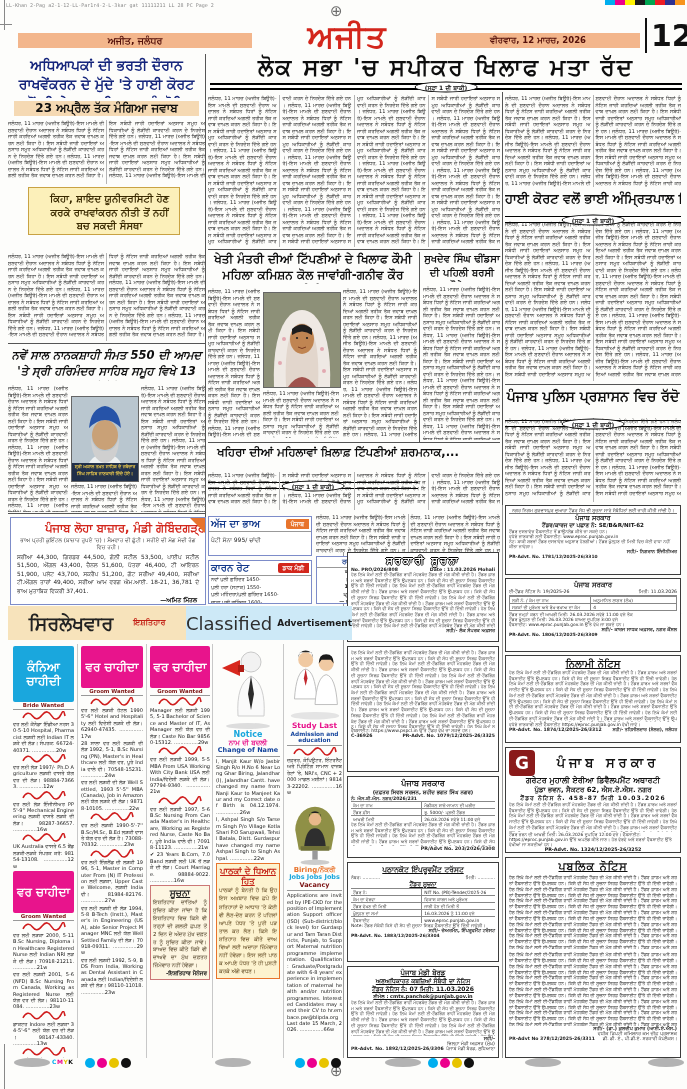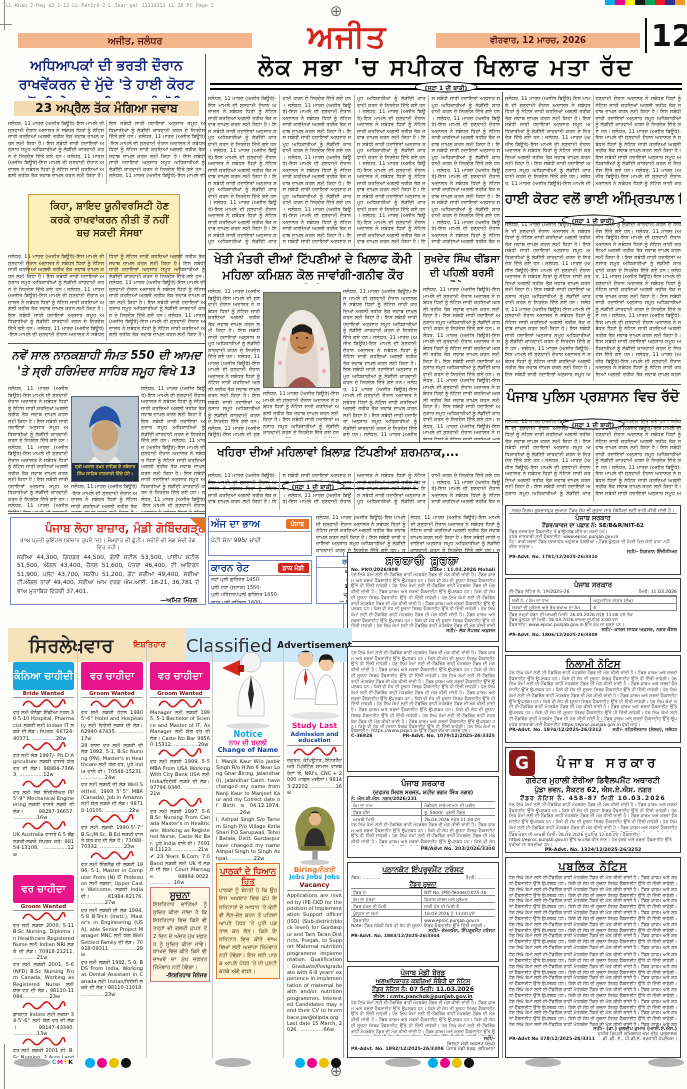--- a/index.html
+++ b/index.html
@@ -21,21 +21,21 @@
   .nbox{position:absolute;border:1px solid #3c3c3c;background:#fff;overflow:hidden;font-size:4.6px;color:#1e1e1e;padding:2px 3px;box-sizing:border-box;}
   .nb-t{font-weight:bold;text-align:center;color:#101010;}
   .flexlr{display:flex;justify-content:space-between;font-size:4.6px;}
   .trow{display:flex;border-top:.5px solid #888;font-size:4.4px;}
   .trow span{padding:.5px 2px;overflow:hidden;white-space:nowrap;}
   .trow span:first-child{flex:0 0 46%;border-right:.5px solid #888;}
   .sig{text-align:right;font-weight:bold;font-size:4.8px;}
   
   .ccol{position:absolute;top:644px;height:414px;overflow:hidden;border-left:1px solid #c8c8c8;padding-left:3px;box-sizing:border-box;}
   .ad{font-size:5px;line-height:1.28;text-align:justify;word-break:break-all;color:#181818;margin:1px 0;}
-  .chip{border-radius:2px;color:#fff;font-weight:bold;font-size:10px;text-align:center;padding:8px 0;margin-top:18px;}
+  .chip{border-radius:2px;color:#fff;font-weight:bold;font-size:12px;text-align:center;padding:14px 0;margin-top:2px;}
   .chipsub{text-align:center;font-size:5.4px;font-weight:bold;color:#7c1414;border-bottom:.5px solid #999;padding-bottom:1px;margin-bottom:1px;}
   .script{display:block;margin:1px auto;}
   .cart-label{text-align:center;font-weight:bold;line-height:1.15;}
   
   .vline{position:absolute;width:1px;background:#555;}
   .hline{position:absolute;height:1px;background:#555;}
   
   .cross{position:absolute;color:#6e6e6e;font-size:15px;line-height:15px;}
   .swatches{position:absolute;display:flex;}
   .swatches span{width:10px;height:5px;display:block;}
@@ -93,21 +93,21 @@
   <div class="vline" style="left:502px;top:505px;height:553px;background:#9a9a9a;"></div>
   <div class="hline" style="left:208px;top:249px;width:292px;"></div>
   <div class="hline" style="left:505px;top:384px;width:176px;"></div>
   <div class="hline" style="left:8px;top:343px;width:197px;"></div>
   <div class="hline" style="left:8px;top:513px;width:197px;"></div>
   <div class="hline" style="left:208px;top:442px;width:292px;"></div>
 
   <div class="abs hd" style="left:8px;top:56px;width:197px;height:42px;font-size:14px;line-height:1.35;color:#15257c;">ਅਧਿਆਪਕਾਂ ਦੀ ਭਰਤੀ ਦੌਰਾਨ ਰਾਖਵੇਂਕਰਨ ਦੇ ਮੁੱਦੇ 'ਤੇ ਹਾਈ ਕੋਰਟ ਵਲੋਂ ਪੀ.ਏ.ਯੂ. ਲੁਧਿਆਣਾ ਨੂੰ ਨੋਟਿਸ</div>
   <div class="abs hd" style="left:14px;top:101px;width:185px;height:15px;background:#f5d9b3;font-size:12px;line-height:15px;">23 ਅਪ੍ਰੈਲ ਤੱਕ ਮੰਗਿਆ ਜਵਾਬ</div>
   <div class="abs bt c2" style="left:8px;top:120px;width:197px;height:64px;">ਜਲੰਧਰ, 11 ਮਾਰਚ (ਅਜੀਤ ਬਿਊਰੋ)-ਇਸ ਮਾਮਲੇ ਦੀ ਸੁਣਵਾਈ ਦੌਰਾਨ ਅਦਾਲਤ ਨੇ ਸਬੰਧਤ ਧਿਰਾਂ ਨੂੰ ਨੋਟਿਸ ਜਾਰੀ ਕਰਦਿਆਂ ਅਗਲੀ ਤਰੀਕ ਤੱਕ ਜਵਾਬ ਦਾਖ਼ਲ ਕਰਨ ਲਈ ਕਿਹਾ ਹੈ। ਇਸ ਸਬੰਧੀ ਜਾਰੀ ਹਦਾਇਤਾਂ ਅਨੁਸਾਰ ਸਮੂਹ ਅਧਿਕਾਰੀਆਂ ਨੂੰ ਲੋੜੀਂਦੀ ਕਾਰਵਾਈ ਕਰਨ ਦੇ ਨਿਰਦੇਸ਼ ਦਿੱਤੇ ਗਏ ਹਨ।  ਜਲੰਧਰ, 11 ਮਾਰਚ (ਅਜੀਤ ਬਿਊਰੋ)-ਇਸ ਮਾਮਲੇ ਦੀ ਸੁਣਵਾਈ ਦੌਰਾਨ ਅਦਾਲਤ ਨੇ ਸਬੰਧਤ ਧਿਰਾਂ ਨੂੰ ਨੋਟਿਸ ਜਾਰੀ ਕਰਦਿਆਂ ਅਗਲੀ ਤਰੀਕ ਤੱਕ ਜਵਾਬ ਦਾਖ਼ਲ ਕਰਨ ਲਈ ਕਿਹਾ ਹੈ। ਇਸ ਸਬੰਧੀ ਜਾਰੀ ਹਦਾਇਤਾਂ ਅਨੁਸਾਰ ਸਮੂਹ ਅਧਿਕਾਰੀਆਂ ਨੂੰ ਲੋੜੀਂਦੀ ਕਾਰਵਾਈ ਕਰਨ ਦੇ ਨਿਰਦੇਸ਼ ਦਿੱਤੇ ਗਏ ਹਨ।  ਜਲੰਧਰ, 11 ਮਾਰਚ (ਅਜੀਤ ਬਿਊਰੋ)-ਇਸ ਮਾਮਲੇ ਦੀ ਸੁਣਵਾਈ ਦੌਰਾਨ ਅਦਾਲਤ ਨੇ ਸਬੰਧਤ ਧਿਰਾਂ ਨੂੰ ਨੋਟਿਸ ਜਾਰੀ ਕਰਦਿਆਂ ਅਗਲੀ ਤਰੀਕ ਤੱਕ ਜਵਾਬ ਦਾਖ਼ਲ ਕਰਨ ਲਈ ਕਿਹਾ ਹੈ। ਇਸ ਸਬੰਧੀ ਜਾਰੀ ਹਦਾਇਤਾਂ ਅਨੁਸਾਰ ਸਮੂਹ ਅਧਿਕਾਰੀਆਂ ਨੂੰ ਲੋੜੀਂਦੀ ਕਾਰਵਾਈ ਕਰਨ ਦੇ ਨਿਰਦੇਸ਼ ਦਿੱਤੇ ਗਏ ਹਨ।  ਜਲੰਧਰ, 11 ਮਾਰਚ (ਅਜੀਤ ਬਿਊਰੋ)-ਇਸ ਮਾਮਲੇ ਦੀ ਸੁਣਵਾਈ ਦੌਰਾਨ ਅਦਾਲਤ ਨੇ ਸਬੰਧਤ ਧਿਰਾਂ ਨੂੰ ਨੋਟਿਸ ਜਾਰੀ ਕਰਦਿਆਂ ਅਗਲੀ ਤਰੀਕ ਤੱਕ ਜਵਾਬ ਦਾਖ਼ਲ ਕਰਨ ਲਈ ਕਿਹਾ ਹੈ। ਇਸ ਸਬੰਧੀ ਜਾਰੀ ਹਦਾਇਤਾਂ ਅਨੁਸਾਰ ਸਮੂਹ ਅਧਿਕਾਰੀਆਂ ਨੂੰ ਲੋੜੀਂਦੀ ਕਾਰਵਾਈ ਕਰਨ ਦੇ ਨਿਰਦੇਸ਼ ਦਿੱਤੇ ਗਏ ਹਨ।  ਜਲੰਧਰ, 11 ਮਾਰਚ (ਅਜੀਤ ਬਿਊਰੋ)-ਇਸ ਮਾਮਲੇ ਦੀ ਸੁਣਵਾਈ ਦੌਰਾਨ ਅਦਾਲਤ ਨੇ ਸਬੰਧਤ ਧਿਰਾਂ ਨੂੰ ਨੋਟਿਸ ਜਾਰੀ ਕਰਦਿਆਂ ਅਗਲੀ ਤਰੀਕ ਤੱਕ ਜਵਾਬ ਦਾਖ਼ਲ ਕਰਨ ਲਈ ਕਿਹਾ ਹੈ। ਇਸ ਸਬੰਧੀ ਜਾਰੀ ਹਦਾਇਤਾਂ ਅਨੁਸਾਰ ਸਮੂਹ ਅਧਿਕਾਰੀਆਂ ਨੂੰ ਲੋੜੀਂਦੀ ਕਾਰਵਾਈ ਕਰਨ ਦੇ ਨਿਰਦੇਸ਼ ਦਿੱਤੇ ਗਏ ਹਨ।  ਜਲੰਧਰ, 11 ਮਾਰਚ (ਅਜੀਤ ਬਿਊਰੋ)-ਇਸ ਮਾਮਲੇ ਦੀ ਸੁਣਵਾਈ ਦੌਰਾਨ ਅਦਾਲਤ ਨੇ ਸਬੰਧਤ ਧਿਰਾਂ ਨੂੰ ਨੋਟਿਸ ਜਾਰੀ ਕਰਦਿਆਂ ਅਗਲੀ ਤਰੀਕ ਤੱਕ ਜਵਾਬ ਦਾਖ਼ਲ ਕਰਨ ਲਈ ਕਿਹਾ ਹੈ। ਇਸ ਸਬੰਧੀ ਜਾਰੀ ਹਦਾਇਤਾਂ ਅਨੁਸਾਰ ਸਮੂਹ ਅਧਿਕਾਰੀਆਂ ਨੂੰ ਲੋੜੀਂਦੀ ਕਾਰਵਾਈ ਕਰਨ ਦੇ ਨਿਰਦੇਸ਼ ਦਿੱਤੇ ਗਏ ਹਨ।  </div>
-  <div class="abs quote" style="left:28px;top:194px;width:152px;height:80px;padding-left:16px;">ਕਿਹਾ, ਸ਼ਾਇਦ ਯੂਨੀਵਰਸਿਟੀ ਹੋਣ ਕਰਕੇ ਰਾਖਵਾਂਕਰਨ ਨੀਤੀ ਤੋਂ ਨਹੀਂ ਬਚ ਸਕਦੀ ਸੰਸਥਾ</div>
+  <div class="abs quote" style="left:28px;top:187px;width:152px;height:48px;padding-left:16px;">ਕਿਹਾ, ਸ਼ਾਇਦ ਯੂਨੀਵਰਸਿਟੀ ਹੋਣ ਕਰਕੇ ਰਾਖਵਾਂਕਰਨ ਨੀਤੀ ਤੋਂ ਨਹੀਂ ਬਚ ਸਕਦੀ ਸੰਸਥਾ</div>
   <div class="abs bt c2" style="left:8px;top:253px;width:197px;height:88px;">ਜਲੰਧਰ, 11 ਮਾਰਚ (ਅਜੀਤ ਬਿਊਰੋ)-ਇਸ ਮਾਮਲੇ ਦੀ ਸੁਣਵਾਈ ਦੌਰਾਨ ਅਦਾਲਤ ਨੇ ਸਬੰਧਤ ਧਿਰਾਂ ਨੂੰ ਨੋਟਿਸ ਜਾਰੀ ਕਰਦਿਆਂ ਅਗਲੀ ਤਰੀਕ ਤੱਕ ਜਵਾਬ ਦਾਖ਼ਲ ਕਰਨ ਲਈ ਕਿਹਾ ਹੈ। ਇਸ ਸਬੰਧੀ ਜਾਰੀ ਹਦਾਇਤਾਂ ਅਨੁਸਾਰ ਸਮੂਹ ਅਧਿਕਾਰੀਆਂ ਨੂੰ ਲੋੜੀਂਦੀ ਕਾਰਵਾਈ ਕਰਨ ਦੇ ਨਿਰਦੇਸ਼ ਦਿੱਤੇ ਗਏ ਹਨ।  ਜਲੰਧਰ, 11 ਮਾਰਚ (ਅਜੀਤ ਬਿਊਰੋ)-ਇਸ ਮਾਮਲੇ ਦੀ ਸੁਣਵਾਈ ਦੌਰਾਨ ਅਦਾਲਤ ਨੇ ਸਬੰਧਤ ਧਿਰਾਂ ਨੂੰ ਨੋਟਿਸ ਜਾਰੀ ਕਰਦਿਆਂ ਅਗਲੀ ਤਰੀਕ ਤੱਕ ਜਵਾਬ ਦਾਖ਼ਲ ਕਰਨ ਲਈ ਕਿਹਾ ਹੈ। ਇਸ ਸਬੰਧੀ ਜਾਰੀ ਹਦਾਇਤਾਂ ਅਨੁਸਾਰ ਸਮੂਹ ਅਧਿਕਾਰੀਆਂ ਨੂੰ ਲੋੜੀਂਦੀ ਕਾਰਵਾਈ ਕਰਨ ਦੇ ਨਿਰਦੇਸ਼ ਦਿੱਤੇ ਗਏ ਹਨ।  ਜਲੰਧਰ, 11 ਮਾਰਚ (ਅਜੀਤ ਬਿਊਰੋ)-ਇਸ ਮਾਮਲੇ ਦੀ ਸੁਣਵਾਈ ਦੌਰਾਨ ਅਦਾਲਤ ਨੇ ਸਬੰਧਤ ਧਿਰਾਂ ਨੂੰ ਨੋਟਿਸ ਜਾਰੀ ਕਰਦਿਆਂ ਅਗਲੀ ਤਰੀਕ ਤੱਕ ਜਵਾਬ ਦਾਖ਼ਲ ਕਰਨ ਲਈ ਕਿਹਾ ਹੈ। ਇਸ ਸਬੰਧੀ ਜਾਰੀ ਹਦਾਇਤਾਂ ਅਨੁਸਾਰ ਸਮੂਹ ਅਧਿਕਾਰੀਆਂ ਨੂੰ ਲੋੜੀਂਦੀ ਕਾਰਵਾਈ ਕਰਨ ਦੇ ਨਿਰਦੇਸ਼ ਦਿੱਤੇ ਗਏ ਹਨ।  ਜਲੰਧਰ, 11 ਮਾਰਚ (ਅਜੀਤ ਬਿਊਰੋ)-ਇਸ ਮਾਮਲੇ ਦੀ ਸੁਣਵਾਈ ਦੌਰਾਨ ਅਦਾਲਤ ਨੇ ਸਬੰਧਤ ਧਿਰਾਂ ਨੂੰ ਨੋਟਿਸ ਜਾਰੀ ਕਰਦਿਆਂ ਅਗਲੀ ਤਰੀਕ ਤੱਕ ਜਵਾਬ ਦਾਖ਼ਲ ਕਰਨ ਲਈ ਕਿਹਾ ਹੈ। ਇਸ ਸਬੰਧੀ ਜਾਰੀ ਹਦਾਇਤਾਂ ਅਨੁਸਾਰ ਸਮੂਹ ਅਧਿਕਾਰੀਆਂ ਨੂੰ ਲੋੜੀਂਦੀ ਕਾਰਵਾਈ ਕਰਨ ਦੇ ਨਿਰਦੇਸ਼ ਦਿੱਤੇ ਗਏ ਹਨ।  ਜਲੰਧਰ, 11 ਮਾਰਚ (ਅਜੀਤ ਬਿਊਰੋ)-ਇਸ ਮਾਮਲੇ ਦੀ ਸੁਣਵਾਈ ਦੌਰਾਨ ਅਦਾਲਤ ਨੇ ਸਬੰਧਤ ਧਿਰਾਂ ਨੂੰ ਨੋਟਿਸ ਜਾਰੀ ਕਰਦਿਆਂ ਅਗਲੀ ਤਰੀਕ ਤੱਕ ਜਵਾਬ ਦਾਖ਼ਲ ਕਰਨ ਲਈ ਕਿਹਾ ਹੈ। ਇਸ ਸਬੰਧੀ ਜਾਰੀ ਹਦਾਇਤਾਂ ਅਨੁਸਾਰ ਸਮੂਹ ਅਧਿਕਾਰੀਆਂ ਨੂੰ ਲੋੜੀਂਦੀ ਕਾਰਵਾਈ ਕਰਨ ਦੇ ਨਿਰਦੇਸ਼ ਦਿੱਤੇ ਗਏ ਹਨ।  ਜਲੰਧਰ, 11 ਮਾਰਚ (ਅਜੀਤ ਬਿਊਰੋ)-ਇਸ ਮਾਮਲੇ ਦੀ ਸੁਣਵਾਈ ਦੌਰਾਨ ਅਦਾਲਤ ਨੇ ਸਬੰਧਤ ਧਿਰਾਂ ਨੂੰ ਨੋਟਿਸ ਜਾਰੀ ਕਰਦਿਆਂ ਅਗਲੀ ਤਰੀਕ ਤੱਕ ਜਵਾਬ ਦਾਖ਼ਲ ਕਰਨ ਲਈ ਕਿਹਾ ਹੈ। ਇਸ ਸਬੰਧੀ ਜਾਰੀ ਹਦਾਇਤਾਂ ਅਨੁਸਾਰ ਸਮੂਹ ਅਧਿਕਾਰੀਆਂ ਨੂੰ ਲੋੜੀਂਦੀ ਕਾਰਵਾਈ ਕਰਨ ਦੇ ਨਿਰਦੇਸ਼ ਦਿੱਤੇ ਗਏ ਹਨ।  ਜਲੰਧਰ, 11 ਮਾਰਚ (ਅਜੀਤ ਬਿਊਰੋ)-ਇਸ ਮਾਮਲੇ ਦੀ ਸੁਣਵਾਈ ਦੌਰਾਨ ਅਦਾਲਤ ਨੇ ਸਬੰਧਤ ਧਿਰਾਂ ਨੂੰ ਨੋਟਿਸ ਜਾਰੀ ਕਰਦਿਆਂ ਅਗਲੀ ਤਰੀਕ ਤੱਕ ਜਵਾਬ ਦਾਖ਼ਲ ਕਰਨ ਲਈ ਕਿਹਾ ਹੈ। ਇਸ ਸਬੰਧੀ ਜਾਰੀ ਹਦਾਇਤਾਂ ਅਨੁਸਾਰ ਸਮੂਹ ਅਧਿਕਾਰੀਆਂ ਨੂੰ ਲੋੜੀਂਦੀ ਕਾਰਵਾਈ ਕਰਨ ਦੇ ਨਿਰਦੇਸ਼ ਦਿੱਤੇ ਗਏ ਹਨ।  ਜਲੰਧਰ, 11 ਮਾਰਚ (ਅਜੀਤ ਬਿਊਰੋ)-ਇਸ ਮਾਮਲੇ ਦੀ ਸੁਣਵਾਈ ਦੌਰਾਨ ਅਦਾਲਤ ਨੇ ਸਬੰਧਤ ਧਿਰਾਂ ਨੂੰ ਨੋਟਿਸ ਜਾਰੀ ਕਰਦਿਆਂ ਅਗਲੀ ਤਰੀਕ ਤੱਕ ਜਵਾਬ ਦਾਖ਼ਲ ਕਰਨ ਲਈ ਕਿਹਾ ਹੈ। ਇਸ ਸਬੰਧੀ ਜਾਰੀ ਹਦਾਇਤਾਂ ਅਨੁਸਾਰ ਸਮੂਹ ਅਧਿਕਾਰੀਆਂ ਨੂੰ ਲੋੜੀਂਦੀ ਕਾਰਵਾਈ ਕਰਨ ਦੇ ਨਿਰਦੇਸ਼ ਦਿੱਤੇ ਗਏ ਹਨ।  </div>
 
   <div class="abs hd" style="left:8px;top:347px;width:197px;height:34px;font-size:11.5px;line-height:1.4;font-style:italic;">ਨਵੇਂ ਸਾਲ ਨਾਨਕਸ਼ਾਹੀ ਸੰਮਤ 550 ਦੀ ਆਮਦ 'ਤੇ ਸ੍ਰੀ ਹਰਿਮੰਦਰ ਸਾਹਿਬ ਸਮੂਹ ਵਿਖੇ 13 ਮਾਰਚ ਦੀ ਸ਼ਾਮ ਨੂੰ ਹੋਵੇਗੀ ਆਤਿਸ਼ਬਾਜ਼ੀ</div>
   <div class="abs bt" style="left:8px;top:385px;width:60px;height:127px;">ਜਲੰਧਰ, 11 ਮਾਰਚ (ਅਜੀਤ ਬਿਊਰੋ)-ਇਸ ਮਾਮਲੇ ਦੀ ਸੁਣਵਾਈ ਦੌਰਾਨ ਅਦਾਲਤ ਨੇ ਸਬੰਧਤ ਧਿਰਾਂ ਨੂੰ ਨੋਟਿਸ ਜਾਰੀ ਕਰਦਿਆਂ ਅਗਲੀ ਤਰੀਕ ਤੱਕ ਜਵਾਬ ਦਾਖ਼ਲ ਕਰਨ ਲਈ ਕਿਹਾ ਹੈ। ਇਸ ਸਬੰਧੀ ਜਾਰੀ ਹਦਾਇਤਾਂ ਅਨੁਸਾਰ ਸਮੂਹ ਅਧਿਕਾਰੀਆਂ ਨੂੰ ਲੋੜੀਂਦੀ ਕਾਰਵਾਈ ਕਰਨ ਦੇ ਨਿਰਦੇਸ਼ ਦਿੱਤੇ ਗਏ ਹਨ।  ਜਲੰਧਰ, 11 ਮਾਰਚ (ਅਜੀਤ ਬਿਊਰੋ)-ਇਸ ਮਾਮਲੇ ਦੀ ਸੁਣਵਾਈ ਦੌਰਾਨ ਅਦਾਲਤ ਨੇ ਸਬੰਧਤ ਧਿਰਾਂ ਨੂੰ ਨੋਟਿਸ ਜਾਰੀ ਕਰਦਿਆਂ ਅਗਲੀ ਤਰੀਕ ਤੱਕ ਜਵਾਬ ਦਾਖ਼ਲ ਕਰਨ ਲਈ ਕਿਹਾ ਹੈ। ਇਸ ਸਬੰਧੀ ਜਾਰੀ ਹਦਾਇਤਾਂ ਅਨੁਸਾਰ ਸਮੂਹ ਅਧਿਕਾਰੀਆਂ ਨੂੰ ਲੋੜੀਂਦੀ ਕਾਰਵਾਈ ਕਰਨ ਦੇ ਨਿਰਦੇਸ਼ ਦਿੱਤੇ ਗਏ ਹਨ।  ਜਲੰਧਰ, 11 ਮਾਰਚ (ਅਜੀਤ ਬਿਊਰੋ)-ਇਸ ਮਾਮਲੇ ਦੀ ਸੁਣਵਾਈ ਦੌਰਾਨ ਅਦਾਲਤ ਨੇ ਸਬੰਧਤ ਧਿਰਾਂ ਨੂੰ ਨੋਟਿਸ ਜਾਰੀ ਕਰਦਿਆਂ ਅਗਲੀ ਤਰੀਕ ਤੱਕ ਜਵਾਬ ਦਾਖ਼ਲ ਕਰਨ ਲਈ ਕਿਹਾ ਹੈ। ਇਸ ਸਬੰਧੀ ਜਾਰੀ ਹਦਾਇਤਾਂ ਅਨੁਸਾਰ ਸਮੂਹ ਅਧਿਕਾਰੀਆਂ ਨੂੰ ਲੋੜੀਂਦੀ ਕਾਰਵਾਈ ਕਰਨ ਦੇ ਨਿਰਦੇਸ਼ ਦਿੱਤੇ ਗਏ ਹਨ।  ਜਲੰਧਰ, 11 ਮਾਰਚ (ਅਜੀਤ ਬਿਊਰੋ)-ਇਸ ਮਾਮਲੇ ਦੀ ਸੁਣਵਾਈ ਦੌਰਾਨ ਅਦਾਲਤ ਨੇ ਸਬੰਧਤ ਧਿਰਾਂ ਨੂੰ ਨੋਟਿਸ ਜਾਰੀ ਕਰਦਿਆਂ ਅਗਲੀ ਤਰੀਕ ਤੱਕ ਜਵਾਬ ਦਾਖ਼ਲ ਕਰਨ ਲਈ ਕਿਹਾ ਹੈ। ਇਸ ਸਬੰਧੀ ਜਾਰੀ ਹਦਾਇਤਾਂ ਅਨੁਸਾਰ ਸਮੂਹ ਅਧਿਕਾਰੀਆਂ ਨੂੰ ਲੋੜੀਂਦੀ ਕਾਰਵਾਈ ਕਰਨ ਦੇ ਨਿਰਦੇਸ਼ ਦਿੱਤੇ ਗਏ ਹਨ।  ਜਲੰਧਰ, 11 ਮਾਰਚ (ਅਜੀਤ ਬਿਊਰੋ)-ਇਸ ਮਾਮਲੇ ਦੀ ਸੁਣਵਾਈ ਦੌਰਾਨ ਅਦਾਲਤ ਨੇ ਸਬੰਧਤ ਧਿਰਾਂ ਨੂੰ ਨੋਟਿਸ ਜਾਰੀ ਕਰਦਿਆਂ ਅਗਲੀ ਤਰੀਕ ਤੱਕ ਜਵਾਬ ਦਾਖ਼ਲ ਕਰਨ ਲਈ ਕਿਹਾ ਹੈ। ਇਸ ਸਬੰਧੀ ਜਾਰੀ ਹਦਾਇਤਾਂ ਅਨੁਸਾਰ ਸਮੂਹ ਅਧਿਕਾਰੀਆਂ ਨੂੰ ਲੋੜੀਂਦੀ ਕਾਰਵਾਈ ਕਰਨ ਦੇ ਨਿਰਦੇਸ਼ ਦਿੱਤੇ ਗਏ ਹਨ।  </div>
   <div class="abs" style="left:71px;top:396px;width:66px;height:84px;border:1px solid #666;overflow:hidden;">
     <svg width="66" height="84" viewBox="0 0 66 84">
       <rect width="66" height="84" fill="#b9c6cf"></rect>
       <path d="M12 84 Q14 58 33 56 Q52 58 54 84 Z" fill="#eef1f2"></path>
       <ellipse cx="33" cy="38" rx="13" ry="15" fill="#c9a177"></ellipse>
       <path d="M19 40 Q19 64 33 66 Q47 64 47 40 Q44 54 33 54 Q22 54 19 40 Z" fill="#cfcfcf"></path>
@@ -211,21 +211,21 @@
   <div class="nbox" style="left:347px;top:552px;width:152px;height:90px;">
     <div class="nb-t hollow" style="font-size:10px;">ਸਰਕਾਰੀ ਸੂਚਨਾ</div>
     <div class="flexlr" style="font-weight:bold;">
       <span>No. PRO/2026/808</span>
       <span>Date : 11.03.2026 Mohali</span>
     </div>
     <div class="bt" style="font-size:4.4px;height:56px;">ਹੇਠ ਲਿਖੇ ਕੰਮਾਂ ਲਈ ਈ-ਟੈਂਡਰਿੰਗ ਰਾਹੀਂ ਮੋਹਰਬੰਦ ਟੈਂਡਰ ਦੀ ਮੰਗ ਕੀਤੀ ਜਾਂਦੀ ਹੈ। ਟੈਂਡਰ ਫ਼ਾਰਮ ਅਤੇ ਸ਼ਰਤਾਂ ਵੈੱਬਸਾਈਟ ਉੱਤੇ ਉਪਲਬਧ ਹਨ। ਕਿਸੇ ਵੀ ਸੋਧ ਦੀ ਸੂਚਨਾ ਸਿਰਫ਼ ਵੈੱਬਸਾਈਟ ਉੱਤੇ ਹੀ ਦਿੱਤੀ ਜਾਵੇਗੀ।  ਹੇਠ ਲਿਖੇ ਕੰਮਾਂ ਲਈ ਈ-ਟੈਂਡਰਿੰਗ ਰਾਹੀਂ ਮੋਹਰਬੰਦ ਟੈਂਡਰ ਦੀ ਮੰਗ ਕੀਤੀ ਜਾਂਦੀ ਹੈ। ਟੈਂਡਰ ਫ਼ਾਰਮ ਅਤੇ ਸ਼ਰਤਾਂ ਵੈੱਬਸਾਈਟ ਉੱਤੇ ਉਪਲਬਧ ਹਨ। ਕਿਸੇ ਵੀ ਸੋਧ ਦੀ ਸੂਚਨਾ ਸਿਰਫ਼ ਵੈੱਬਸਾਈਟ ਉੱਤੇ ਹੀ ਦਿੱਤੀ ਜਾਵੇਗੀ।  ਹੇਠ ਲਿਖੇ ਕੰਮਾਂ ਲਈ ਈ-ਟੈਂਡਰਿੰਗ ਰਾਹੀਂ ਮੋਹਰਬੰਦ ਟੈਂਡਰ ਦੀ ਮੰਗ ਕੀਤੀ ਜਾਂਦੀ ਹੈ। ਟੈਂਡਰ ਫ਼ਾਰਮ ਅਤੇ ਸ਼ਰਤਾਂ ਵੈੱਬਸਾਈਟ ਉੱਤੇ ਉਪਲਬਧ ਹਨ। ਕਿਸੇ ਵੀ ਸੋਧ ਦੀ ਸੂਚਨਾ ਸਿਰਫ਼ ਵੈੱਬਸਾਈਟ ਉੱਤੇ ਹੀ ਦਿੱਤੀ ਜਾਵੇਗੀ।  ਹੇਠ ਲਿਖੇ ਕੰਮਾਂ ਲਈ ਈ-ਟੈਂਡਰਿੰਗ ਰਾਹੀਂ ਮੋਹਰਬੰਦ ਟੈਂਡਰ ਦੀ ਮੰਗ ਕੀਤੀ ਜਾਂਦੀ ਹੈ। ਟੈਂਡਰ ਫ਼ਾਰਮ ਅਤੇ ਸ਼ਰਤਾਂ ਵੈੱਬਸਾਈਟ ਉੱਤੇ ਉਪਲਬਧ ਹਨ। ਕਿਸੇ ਵੀ ਸੋਧ ਦੀ ਸੂਚਨਾ ਸਿਰਫ਼ ਵੈੱਬਸਾਈਟ ਉੱਤੇ ਹੀ ਦਿੱਤੀ ਜਾਵੇਗੀ।  ਹੇਠ ਲਿਖੇ ਕੰਮਾਂ ਲਈ ਈ-ਟੈਂਡਰਿੰਗ ਰਾਹੀਂ ਮੋਹਰਬੰਦ ਟੈਂਡਰ ਦੀ ਮੰਗ ਕੀਤੀ ਜਾਂਦੀ ਹੈ। ਟੈਂਡਰ ਫ਼ਾਰਮ ਅਤੇ ਸ਼ਰਤਾਂ ਵੈੱਬਸਾਈਟ ਉੱਤੇ ਉਪਲਬਧ ਹਨ। ਕਿਸੇ ਵੀ ਸੋਧ ਦੀ ਸੂਚਨਾ ਸਿਰਫ਼ ਵੈੱਬਸਾਈਟ ਉੱਤੇ ਹੀ ਦਿੱਤੀ ਜਾਵੇਗੀ।  ਹੇਠ ਲਿਖੇ ਕੰਮਾਂ ਲਈ ਈ-ਟੈਂਡਰਿੰਗ ਰਾਹੀਂ ਮੋਹਰਬੰਦ ਟੈਂਡਰ ਦੀ ਮੰਗ ਕੀਤੀ ਜਾਂਦੀ ਹੈ। ਟੈਂਡਰ ਫ਼ਾਰਮ ਅਤੇ ਸ਼ਰਤਾਂ ਵੈੱਬਸਾਈਟ ਉੱਤੇ ਉਪਲਬਧ ਹਨ। ਕਿਸੇ ਵੀ ਸੋਧ ਦੀ ਸੂਚਨਾ ਸਿਰਫ਼ ਵੈੱਬਸਾਈਟ ਉੱਤੇ ਹੀ ਦਿੱਤੀ ਜਾਵੇਗੀ।  ਹੇਠ ਲਿਖੇ ਕੰਮਾਂ ਲਈ ਈ-ਟੈਂਡਰਿੰਗ ਰਾਹੀਂ ਮੋਹਰਬੰਦ ਟੈਂਡਰ ਦੀ ਮੰਗ ਕੀਤੀ ਜਾਂਦੀ ਹੈ। ਟੈਂਡਰ ਫ਼ਾਰਮ ਅਤੇ ਸ਼ਰਤਾਂ ਵੈੱਬਸਾਈਟ ਉੱਤੇ ਉਪਲਬਧ ਹਨ। ਕਿਸੇ ਵੀ ਸੋਧ ਦੀ ਸੂਚਨਾ ਸਿਰਫ਼ ਵੈੱਬਸਾਈਟ ਉੱਤੇ ਹੀ ਦਿੱਤੀ ਜਾਵੇਗੀ।  </div>
     <div class="sig">ਸਹੀ/- ਲੋਕ ਸੰਪਰਕ ਅਫ਼ਸਰ</div>
   </div>
 
-  <div class="abs" style="left:8px;top:628px;width:332px;height:34px;display:flex;">
+  <div class="abs" style="left:8px;top:606px;width:332px;height:34px;display:flex;">
     <div style="flex:0 0 178px;background:#f7e3bb;display:flex;align-items:center;justify-content:center;gap:4px;">
       <span style="font-size:19px;font-weight:bold;color:#222;">ਸਿਰਲੇਖਵਾਰ</span>
       <span style="font-size:8px;font-weight:bold;color:#c32015;margin-left:16px;">ਇਸ਼ਤਿਹਾਰ</span>
     </div>
     <div style="flex:1;background:#cde9f7;display:flex;align-items:center;justify-content:center;gap:5px;">
       <span style="font-size:18px;color:#2e2e2e;">Classified</span>
       <span style="font-size:9px;font-weight:bold;color:#1c1c1c;">Advertisement</span>
     </div>
   </div>
 

